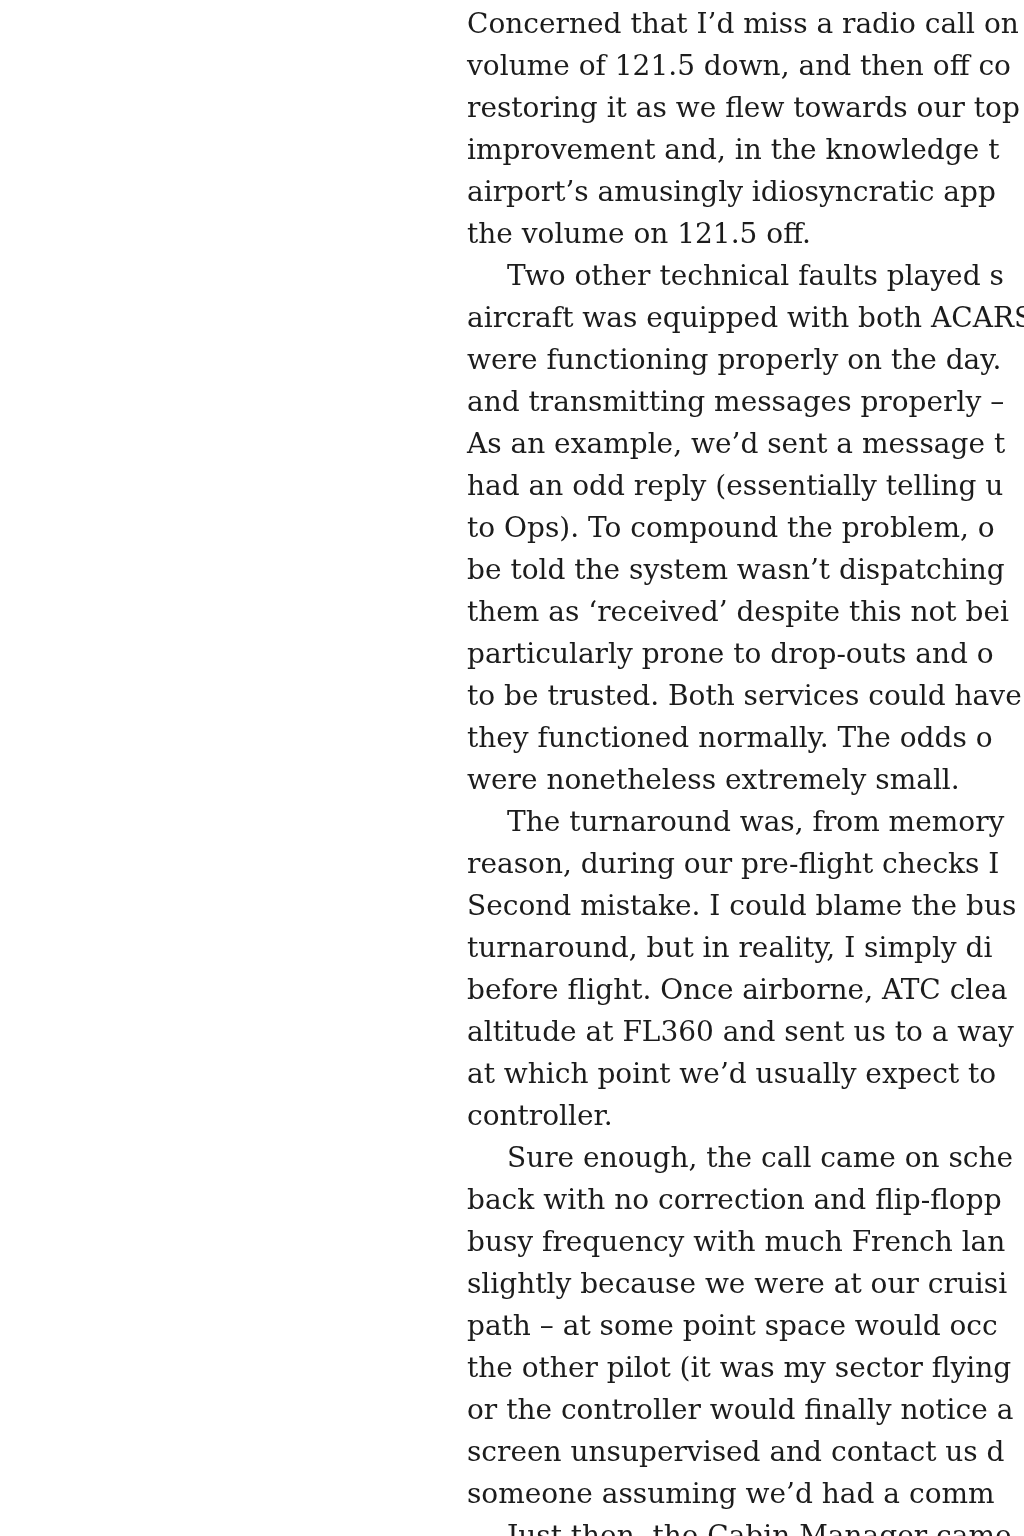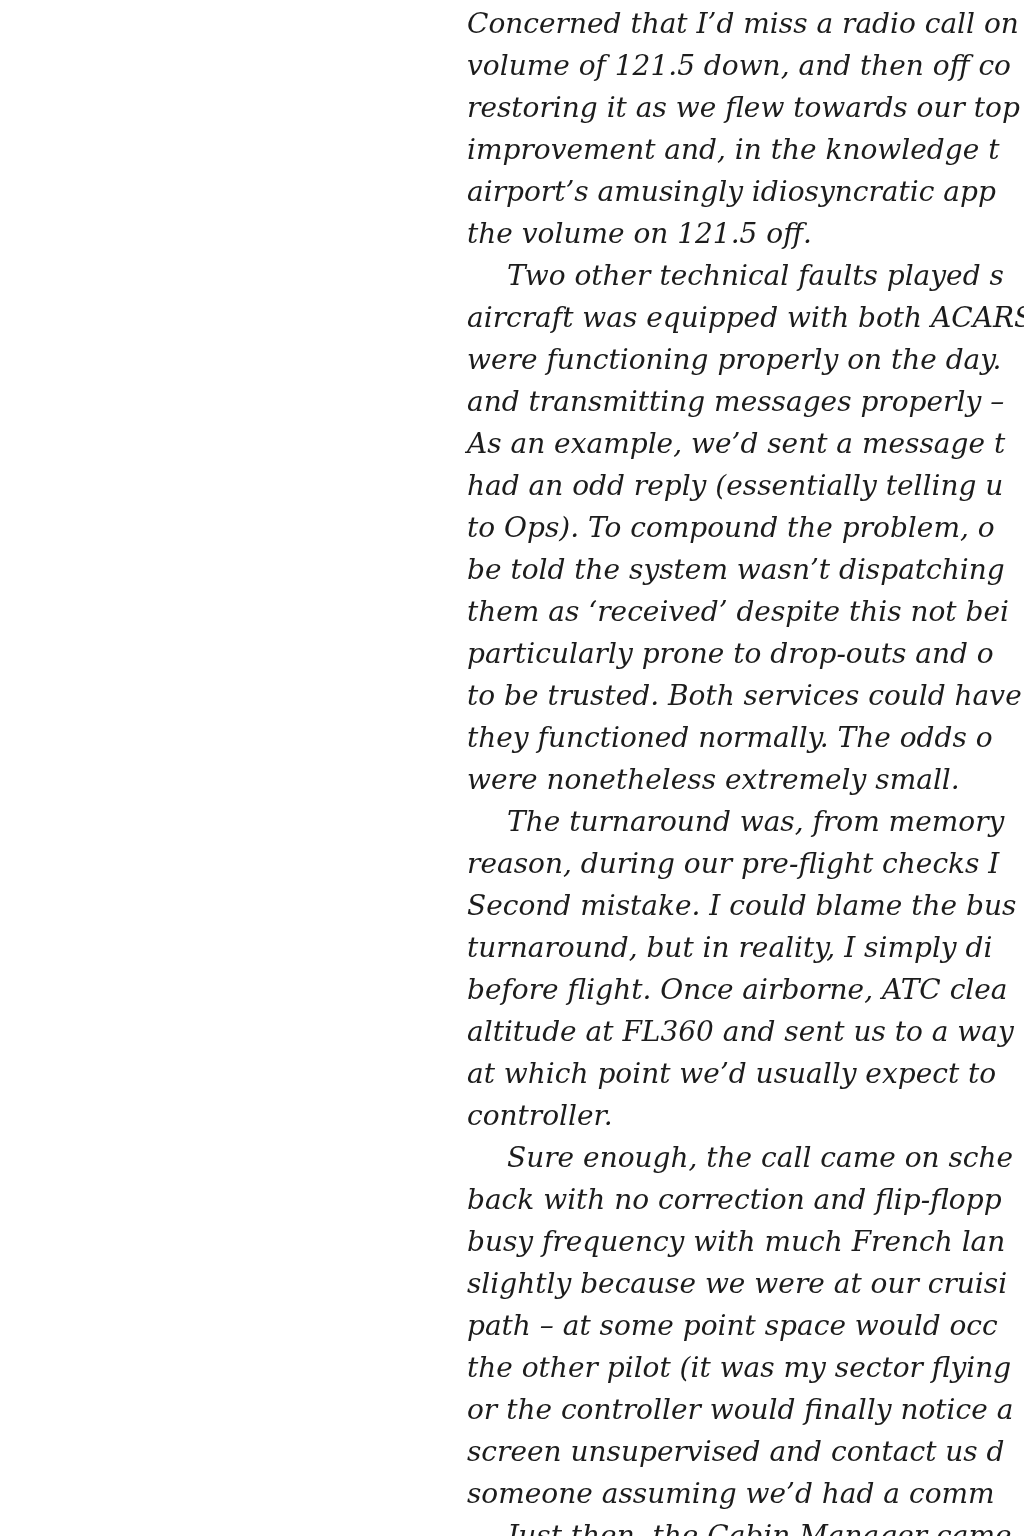--- a/index.html
+++ b/index.html
@@ -8,21 +8,20 @@
     width: 1024px;
     height: 1536px;
     overflow: hidden;
     background: #ffffff;
   }
   .page {
     position: relative;
     width: 812px;
     height: 1536px;
     background: #ffffff;
-    font-style: italic;
   }
   .text-column {
     position: absolute;
     left: 467px;
     top: 3px;
     width: 700px; 
     font-family: "DejaVu Serif", "Liberation Serif", serif;
     font-size: 28px;
     line-height: 42px;
     color: #1c1c1c;

